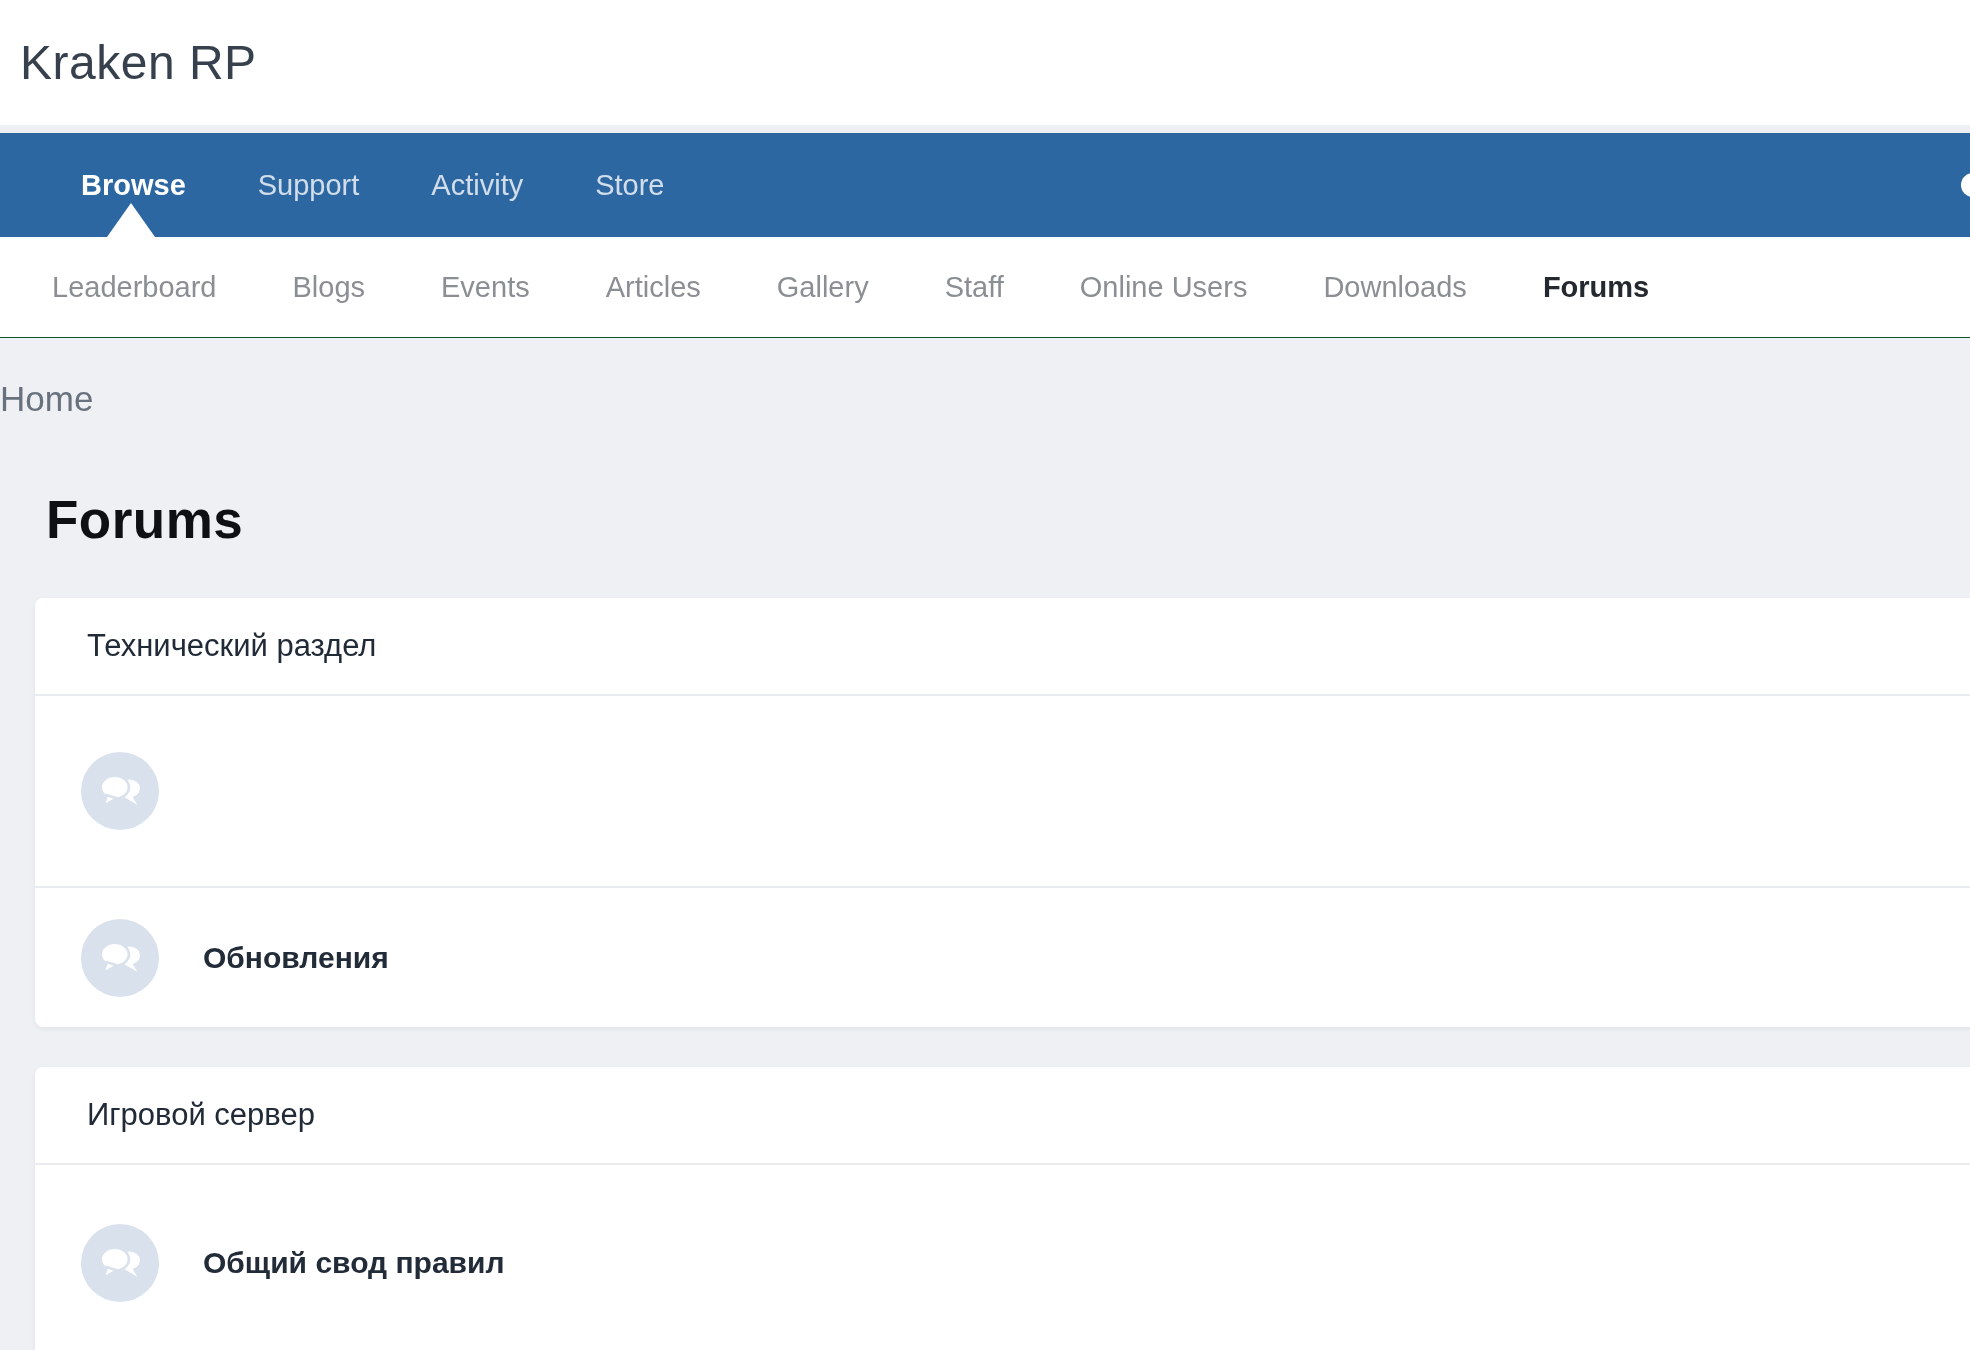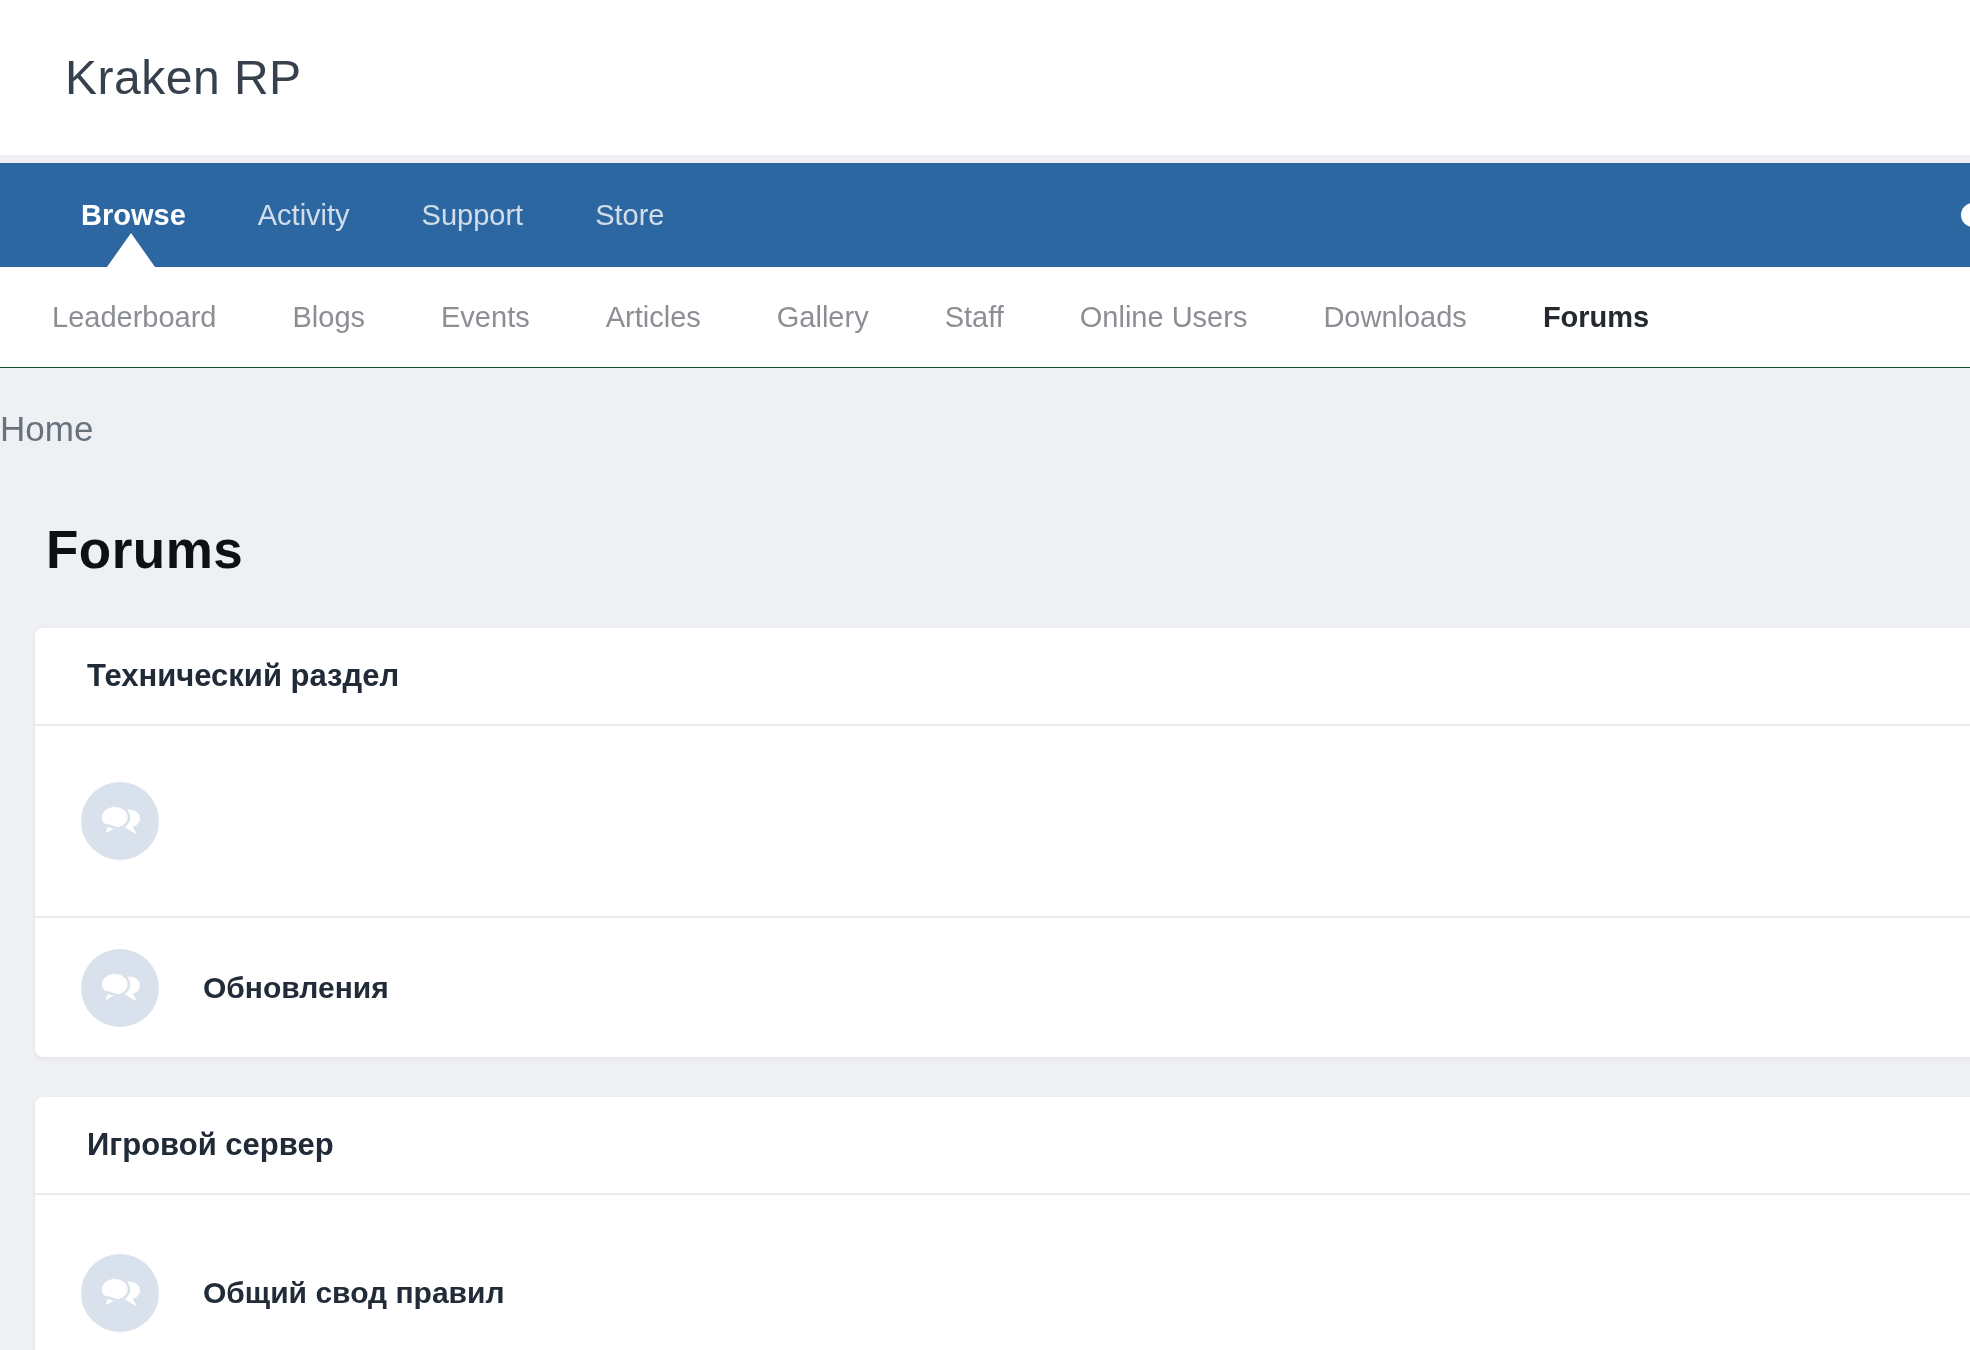--- a/index.html
+++ b/index.html
@@ -5,25 +5,25 @@
   * { box-sizing: border-box; margin: 0; padding: 0; }
   html, body { width: 1970px; height: 1350px; overflow: hidden; }
   body {
     font-family: "Liberation Sans", sans-serif;
     background: #eef0f3;
     position: relative;
   }
 
   
   .site-header {
-    height: 155px;
-    background: #ffffff;
-    display: flex;
-    align-items: center;
-    padding-left: 65px;
+    height: 125px;
+    background: #ffffff;
+    display: flex;
+    align-items: center;
+    padding-left: 20px;
   }
   .brand {
     font-size: 48px;
     font-weight: 400;
     color: #37414e;
     letter-spacing: 0.5px;
     text-decoration: none;
     cursor: pointer;
   }
 
@@ -123,21 +123,21 @@
 
   .card-header {
     height: 98px;
     display: flex;
     align-items: center;
     padding-left: 52px;
     border-bottom: 2px solid #e9ebee;
   }
   .card-header .cat-title {
     font-size: 31px;
-    font-weight: 700;
+    font-weight: 400;
     color: #212a37;
     text-decoration: none;
     cursor: pointer;
   }
 
   .forum-row {
     display: flex;
     align-items: center;
     padding-left: 46px;
     cursor: pointer;
@@ -168,22 +168,22 @@
 </style>
 </head>
 <body>
 
 <header class="site-header">
   <a class="brand">Kraken RP</a>
 </header>
 
 <nav class="primary-nav">
   <a class="active">Browse</a>
+  <a>Support</a>
   <a>Activity</a>
-  <a>Support</a>
   <a>Store</a>
   <span class="nav-pointer"></span>
   <span class="nav-circle"></span>
 </nav>
 
 <nav class="secondary-nav">
   <a>Leaderboard</a>
   <a>Blogs</a>
   <a>Events</a>
   <a>Articles</a>

